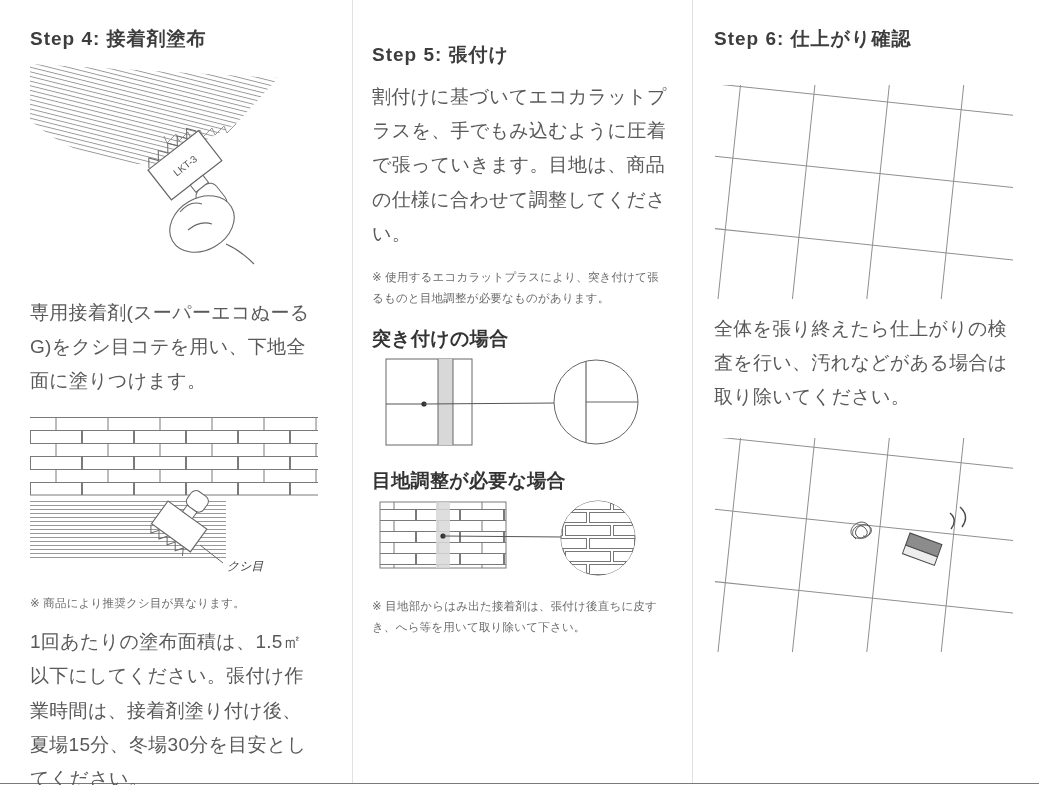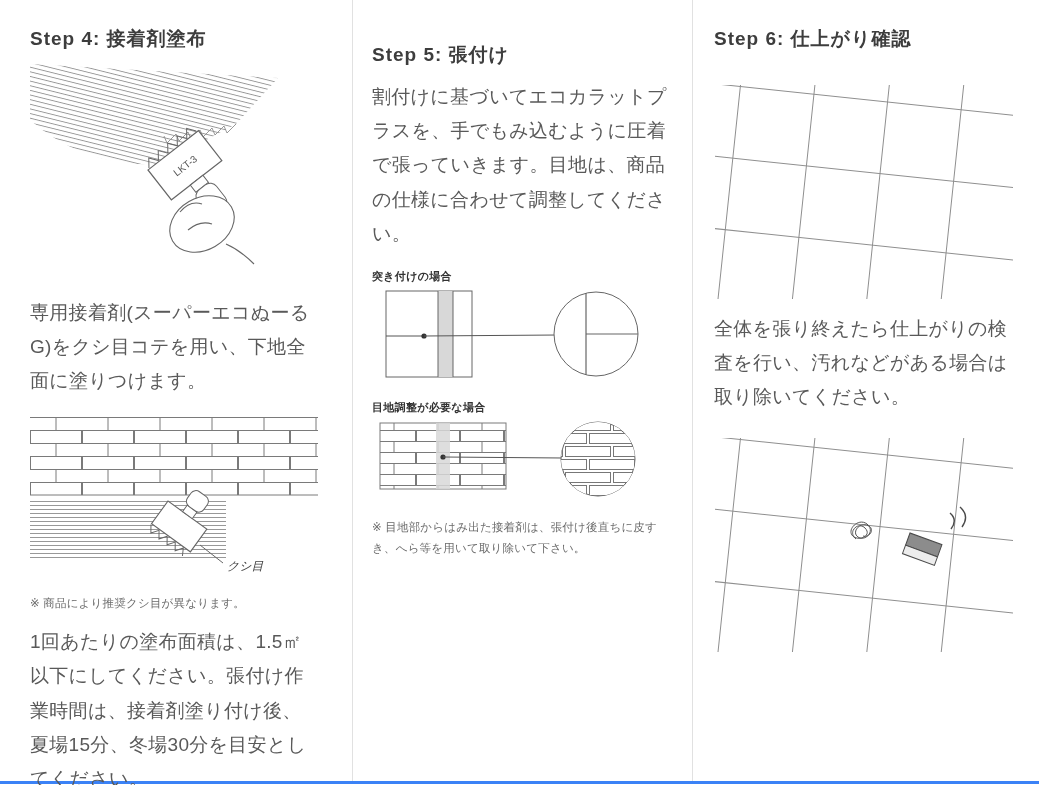--- a/index.html
+++ b/index.html
@@ -3,39 +3,39 @@
 <meta charset="utf-8">
 <style>
   * { box-sizing: border-box; margin: 0; padding: 0; }
   html, body { background: #ffffff; }
   body {
     width: 1039px; height: 785px; overflow: hidden;
     font-family: "Liberation Sans", "DejaVu Sans", sans-serif;
   }
   .page {
     display: flex; width: 1039px; height: 784px;
-    border-bottom: 3px solid #3b82f6; background: #fff;
+    border-bottom: 1px solid #3b82f6; background: #fff;
   }
   .col { height: 100%; }
   .col-1 { width: 352px; padding: 26px 32px 0 30px; }
   .col-2 { width: 340px; padding: 42px 22px 0 19px; border-left: 1px solid #e1e1e1; }
   .col-3 { width: 347px; padding: 26px 24px 0 21px; border-left: 1px solid #e1e1e1; }
   .step-heading {
     font-size: 19px; font-weight: bold; color: #3d3d3d; letter-spacing: 1px;
   }
   .body-text {
     font-size: 19px; color: #595959; line-height: 1.8; margin-top: 12px;
     letter-spacing: 0.3px;
   }
   .note-text {
     font-size: 11.5px; color: #6b6b6b; line-height: 1.8; margin-top: 16px;
     letter-spacing: 0.2px;
   }
   .sub-heading {
-    font-size: 11px; font-weight: bold; color: #333; margin-top: 18px; margin-bottom: 4px;
+    font-size: 19px; font-weight: bold; color: #333; margin-top: 18px; margin-bottom: 4px;
     letter-spacing: 0.3px;
   }
   .illus { display: block; }
   .illus-a { margin-top: 10px; }
   .illus-b { margin-top: 18px; font-style: italic; }
   .illus-c { margin-top: 26px; }
   .illus-f { margin-top: 32px; }
   .illus-g { margin-top: 22px; }
   .diag { margin-top: 4px; }
   svg { display: block; }
@@ -100,20 +100,21 @@
 
     <p class="note-text">※ 商品により推奨クシ目が異なります。</p>
     <p class="body-text">1回あたりの塗布面積は、1.5㎡以下にしてください。張付け作業時間は、接着剤塗り付け後、夏場15分、冬場30分を目安としてください。</p>
   </div>
 
   <div class="col col-2">
     <h2 class="step-heading">Step 5: 張付け</h2>
 
 
     <p class="body-text">割付けに基づいてエコカラットプラスを、手でもみ込むように圧着で張っていきます。目地は、商品の仕様に合わせて調整してください。</p>
+    <p class="note-text">※ 使用するエコカラットプラスにより、突き付けて張るものと目地調整が必要なものがあります。</p>
 
     <h3 class="sub-heading">突き付けの場合</h3>
     <figure class="illus diag">
       <svg viewBox="0 0 292 94" width="292" height="94">
         <defs>
             <clipPath id="clipCircD">
               <circle cx="224" cy="46" r="42"></circle>
             </clipPath>
           </defs>
         <rect x="14" y="3" width="86" height="86" fill="#fff" stroke="#666" stroke-width="1"></rect>

